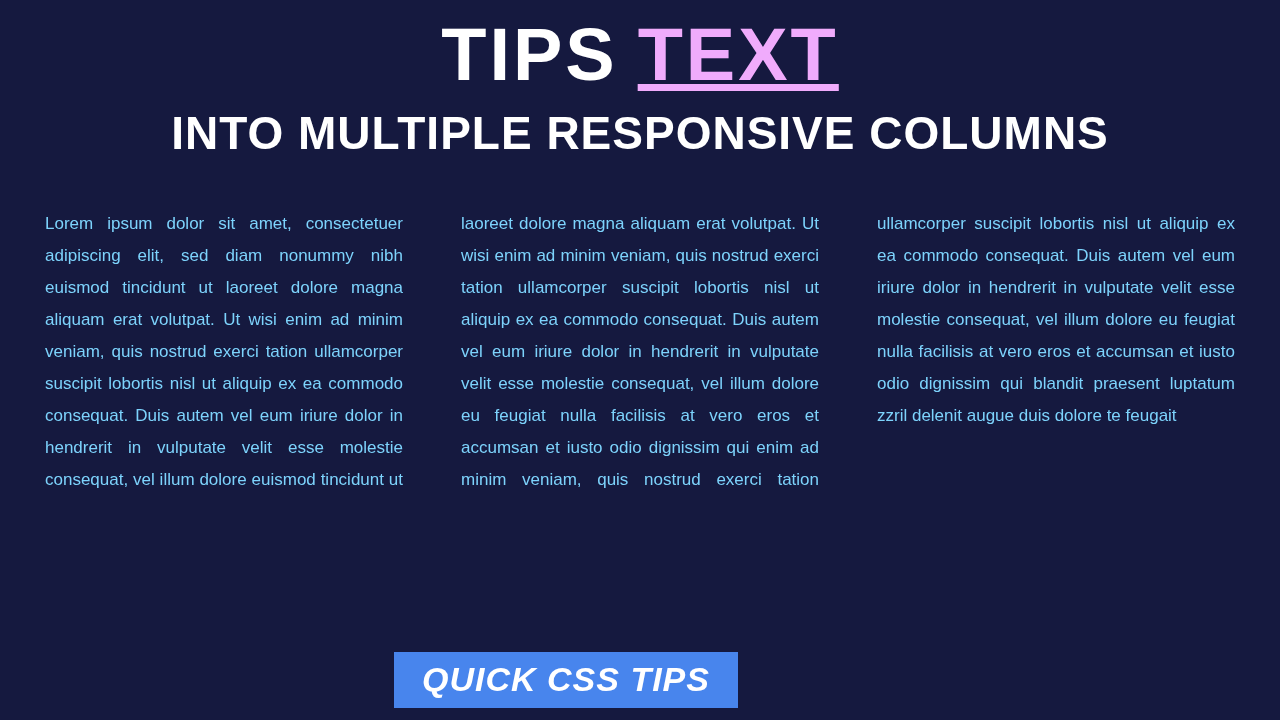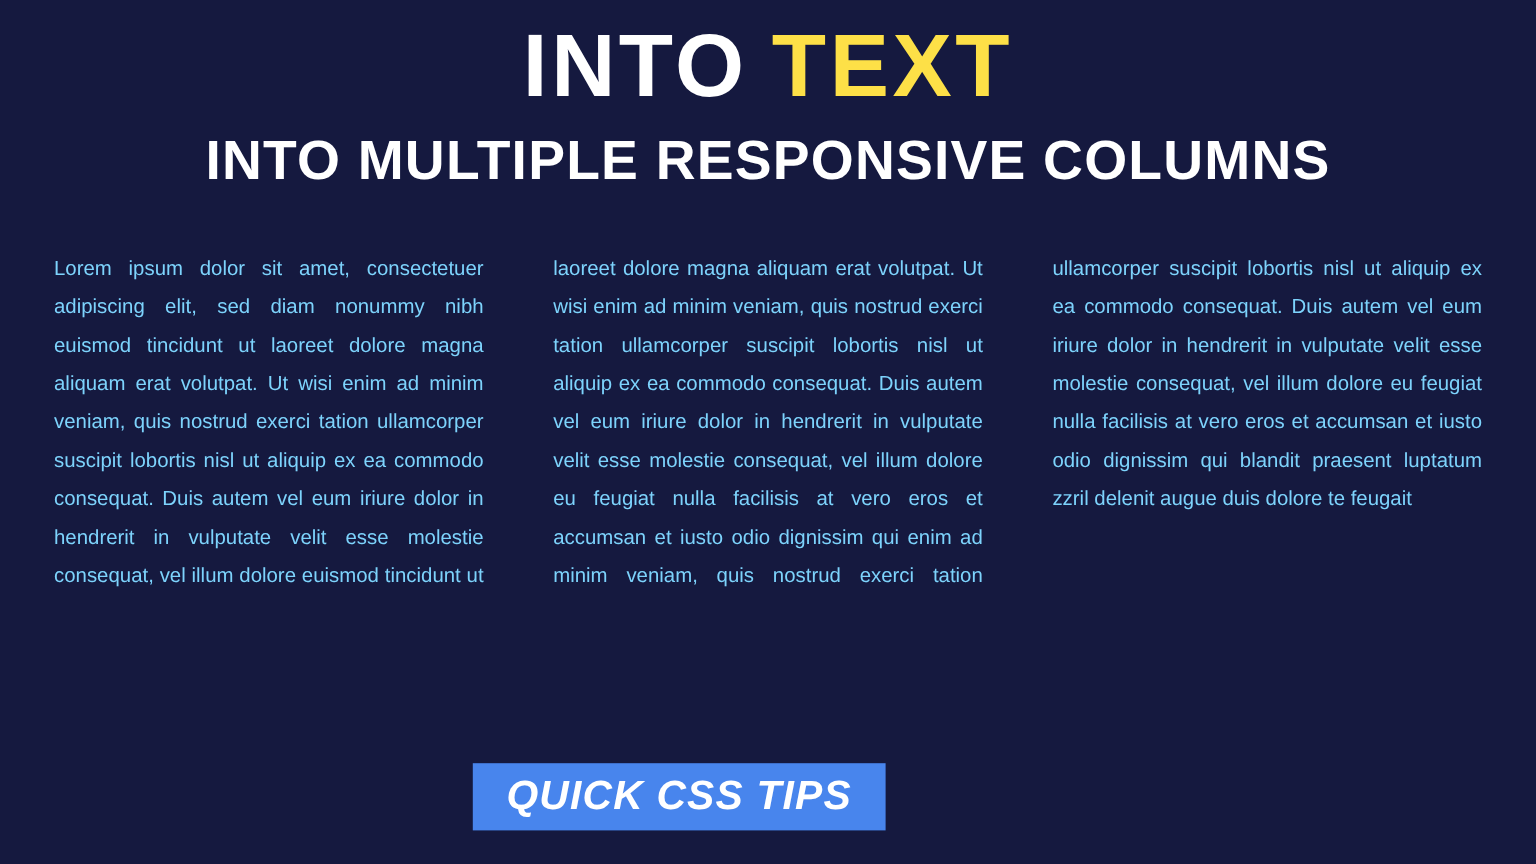--- a/index.html
+++ b/index.html
@@ -19,21 +19,21 @@
     padding: 18px 45px 0 45px;
   }
   .title {
     font-size: 74px;
     font-weight: 900;
     letter-spacing: 3px;
     text-align: center;
     line-height: 1;
   }
   .title .t1 { color: #ffffff; }
-  .title .t2 { color: #fde047; margin-left: 20px; }
+  .title .t2 { color: #f0abfc; margin-left: 20px; text-decoration: underline; }
   .subtitle {
     color: #ffffff;
     font-size: 46px;
     font-weight: 900;
     letter-spacing: 1px;
     margin-top: 14px;
     text-align: left;
   }
   .columns {
     margin-top: 48px;
@@ -42,42 +42,42 @@
     width: 100%;
     color: #7dd3fc;
     font-size: 17px;
     line-height: 1.88;
     text-align: justify;
     height: 410px;
     overflow: hidden;
   }
   .badge-wrap {
     position: absolute;
-    bottom: 28px;
+    bottom: 12px;
     left: 0;
     width: 1132px;
     display: flex;
     justify-content: center;
   }
   .badge {
     background: #4885ed;
     color: #ffffff;
     font-size: 34px;
     font-weight: 900;
     letter-spacing: 1px;
     padding: 8px 28px 9px 28px;
     font-style: italic;
   }
 </style>
 </head>
 <body>
 
 <div class="canvas">
   <h1 class="title">
-    <span class="t1">INTO</span><span class="t2">TEXT</span>
+    <span class="t1">TIPS</span><span class="t2">TEXT</span>
   </h1>
   <h2 class="subtitle">INTO MULTIPLE RESPONSIVE COLUMNS</h2>
   <div class="columns">Lorem ipsum dolor sit amet, consectetuer adipiscing elit, sed diam nonummy nibh euismod tincidunt ut laoreet dolore magna aliquam erat volutpat. Ut wisi enim ad minim veniam, quis nostrud exerci tation ullamcorper suscipit lobortis nisl ut aliquip ex ea commodo consequat. Duis autem vel eum iriure dolor in hendrerit in vulputate velit esse molestie consequat, vel illum dolore euismod tincidunt ut laoreet dolore magna aliquam erat volutpat. Ut wisi enim ad minim veniam, quis nostrud exerci tation ullamcorper suscipit lobortis nisl ut aliquip ex ea commodo consequat. Duis autem vel eum iriure dolor in hendrerit in vulputate velit esse molestie consequat, vel illum dolore eu feugiat nulla facilisis at vero eros et accumsan et iusto odio dignissim qui enim ad minim veniam, quis nostrud exerci tation ullamcorper suscipit lobortis nisl ut aliquip ex ea commodo consequat. Duis autem vel eum iriure dolor in hendrerit in vulputate velit esse molestie consequat, vel illum dolore eu feugiat nulla facilisis at vero eros et accumsan et iusto odio dignissim qui blandit praesent luptatum zzril delenit augue duis dolore te feugait</div>
 </div>
 
 <div class="badge-wrap">
   <div class="badge">QUICK CSS TIPS</div>
 </div>
 
 </body></html>

